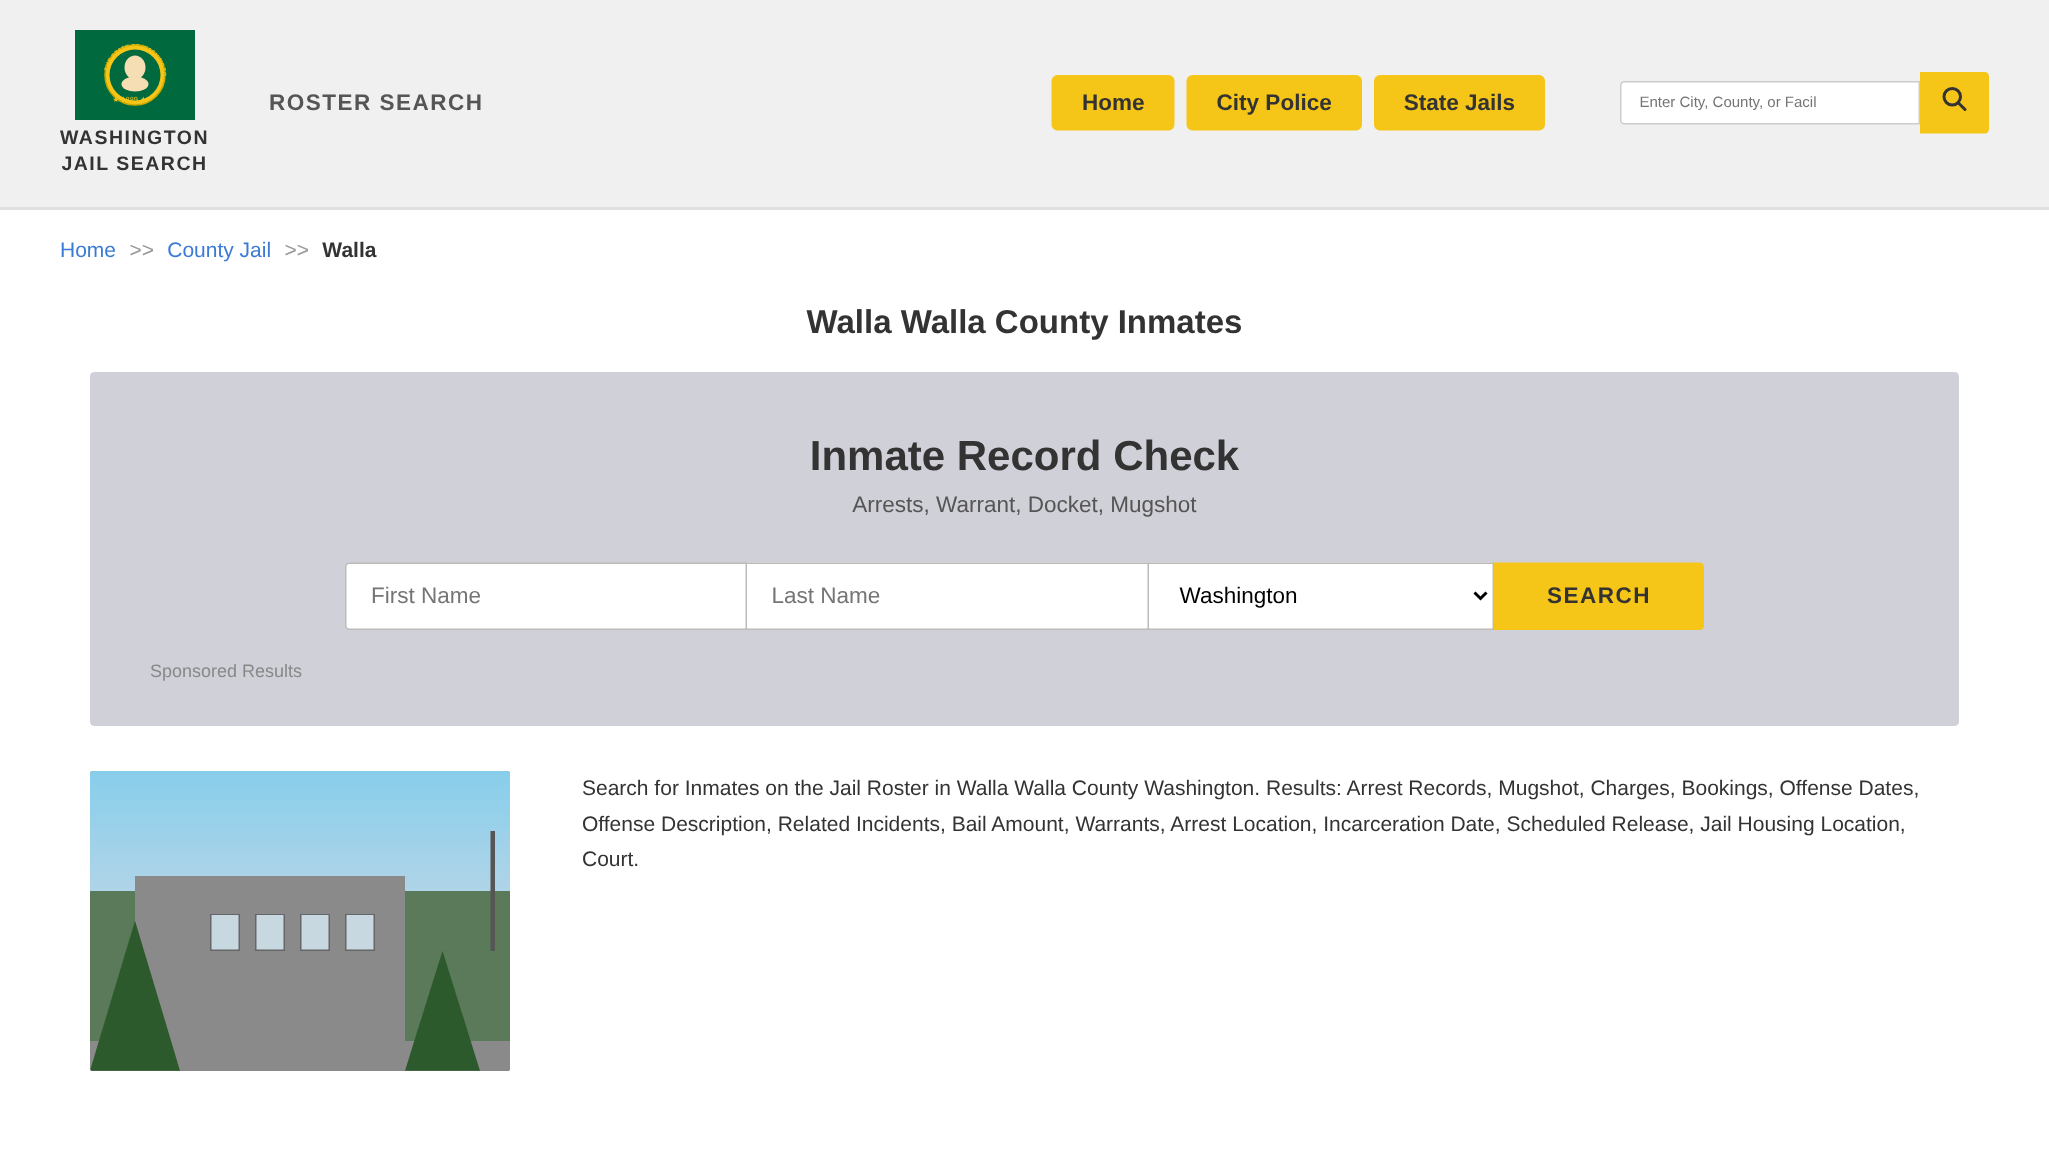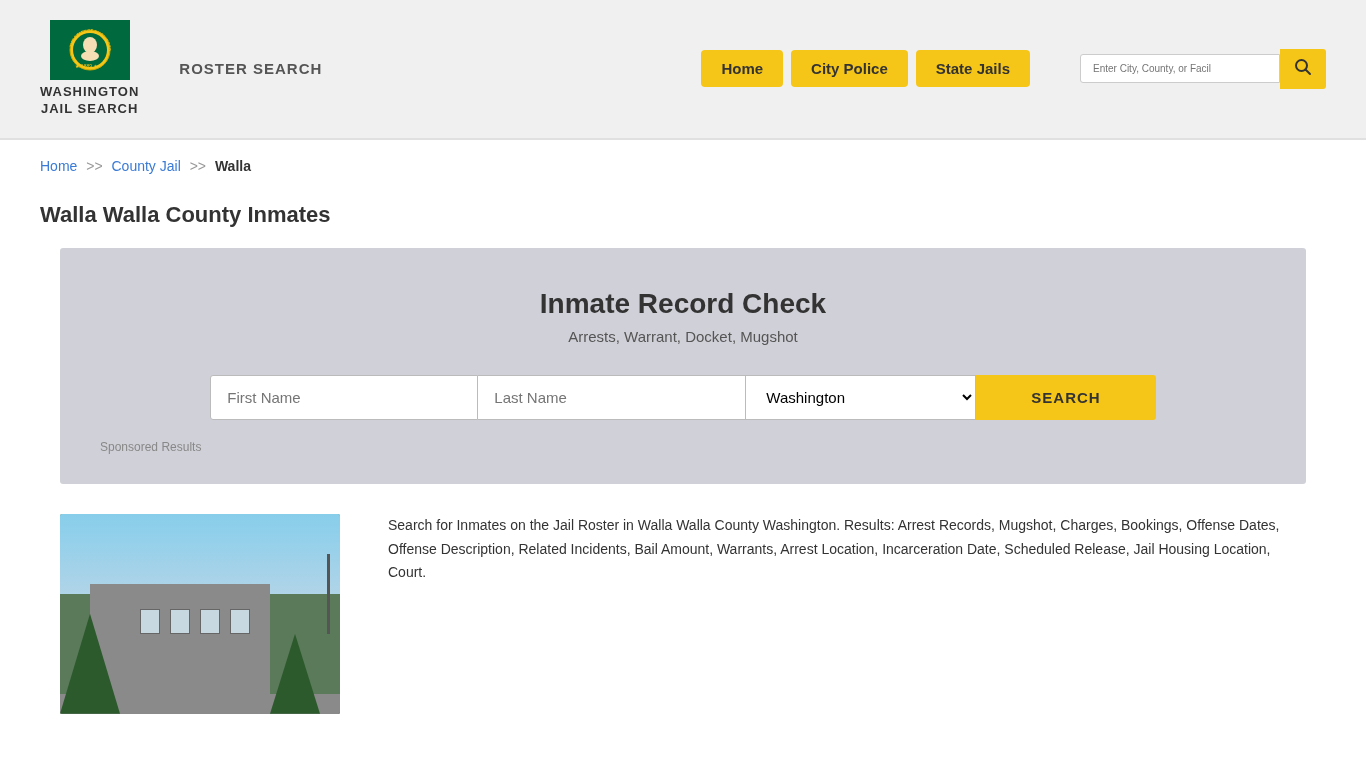--- a/index.html
+++ b/index.html
@@ -83,21 +83,21 @@
     .breadcrumb {
       padding: 18px 40px;
       font-size: 14px;
     }
     .breadcrumb a { color: #3a7bd5; text-decoration: none; }
     .breadcrumb .sep { color: #999; margin: 0 5px; }
     .breadcrumb .current { font-weight: bold; color: #333; }
 
     
     .page-title {
-      text-align: left;
+      text-align: center;
       font-size: 22px;
       font-weight: bold;
       padding: 10px 40px 20px;
     }
 
     
     .record-check-box {
       background: #d0d0d8;
       margin: 0 60px;
       padding: 40px 30px 30px;
@@ -138,21 +138,21 @@
       font-size: 15px;
       width: 230px;
       outline: none;
       background: #fff;
       cursor: pointer;
       -webkit-appearance: auto;
     }
     .form-search-btn {
       background: #f5c518;
       border: none;
-      padding: 12px 55px;
+      padding: 12px 35px;
       font-size: 15px;
       font-weight: bold;
       cursor: pointer;
       letter-spacing: 1px;
       border-radius: 0 3px 3px 0;
       color: #333;
     }
     .sponsored-label {
       text-align: left;
       font-size: 12px;

